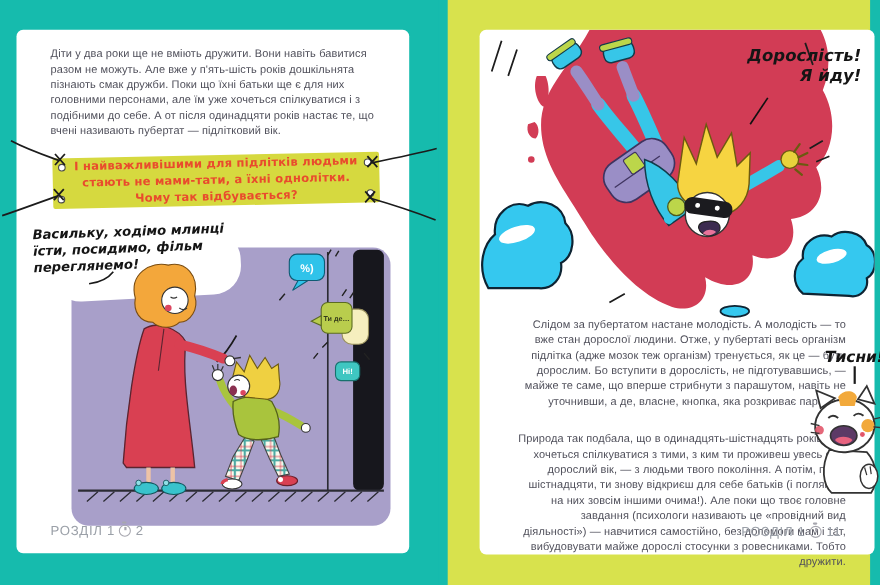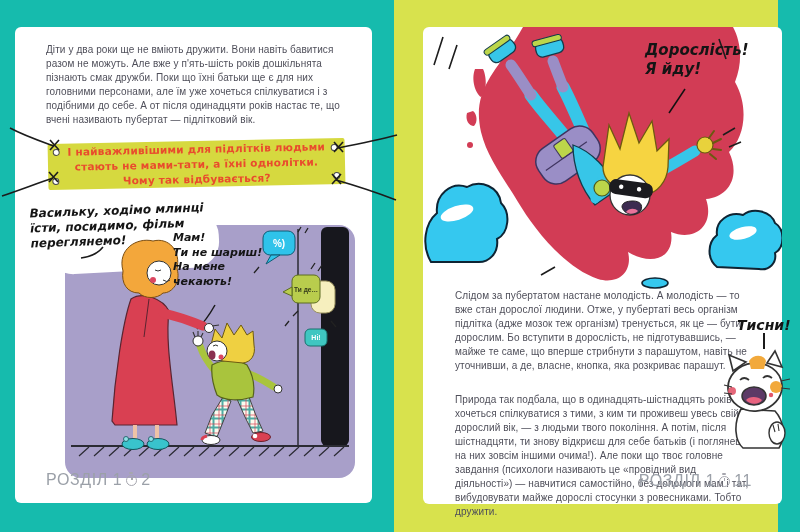--- a/index.html
+++ b/index.html
@@ -1,41 +1,41 @@
 <!DOCTYPE html>
 <html><head>
 <meta charset="utf-8">
 <style>
   html,body{margin:0;padding:0;}
   body{width:800px;height:532px;overflow:hidden;font-family:"Liberation Sans",sans-serif;}
   .canvas{position:relative;width:800px;height:532px;background:#16bbad;}
   .half{position:absolute;top:0;height:532px;}
   .half-left{left:0;width:399px;background:#16bbad;}
-  .half-right{left:394px;width:384px;background:#d8e24d;}
+  .half-right{left:407px;width:384px;background:#d8e24d;text-align:right;}
   .page{position:absolute;background:#ffffff;border-radius:6px;}
   .page-left{left:15px;top:27px;width:357px;height:476px;}
   .page-right{left:29px;top:27px;width:359px;height:477px;}
   .body-text{position:absolute;font-size:10px;line-height:14px;color:#4f4f5a;letter-spacing:0.1px;}
   .hand{font-family:"DejaVu Sans",sans-serif;font-style:italic;font-weight:700;color:#151515;}
   .prewrap{white-space:pre-line;}
   
   .banner{position:absolute;left:33px;top:114px;width:297px;height:46px;background:#d6d93f;
     transform:rotate(-1.2deg);border-radius:2px;display:flex;align-items:center;justify-content:center;}
   .banner-text{font-size:10.5px;line-height:15px;color:#e94b2d;text-align:center;padding:2px 16px;letter-spacing:0.2px;}
   .grommet{position:absolute;width:7px;height:7px;border-radius:50%;background:#fff;border:1.5px solid #4a4a4a;box-sizing:border-box;}
   .g-tl{left:5px;top:5px;} .g-tr{right:7px;top:6px;} .g-bl{left:4px;bottom:5px;} .g-br{right:5px;bottom:5px;}
   .strings{position:absolute;left:0;top:0;width:399px;height:532px;pointer-events:none;z-index:4;}
   
   .panel{position:absolute;left:50px;top:198px;width:290px;height:253px;background:#a89fc9;border-radius:16px;}
   .bubble-mask{position:absolute;left:-18px;top:-12px;width:172px;height:58px;background:#fff;border-radius:26px;transform:rotate(-3deg);}
   .panel-svg{position:absolute;left:0;top:0;}
   .mom-speech{position:absolute;left:15px;top:176px;width:200px;font-size:12px;line-height:15px;transform:rotate(-2deg);z-index:5;}
   .boy-speech{position:absolute;left:108px;top:6px;font-size:11px;line-height:14.5px;z-index:3;}
   
-  .footer{position:absolute;display:flex;align-items:center;gap:4px;font-size:16px;color:#9ba0a8;letter-spacing:0.6px;}
+  .footer{position:absolute;display:flex;align-items:center;gap:4px;font-size:12px;color:#9ba0a8;letter-spacing:0.6px;}
   .footer-left{left:31px;bottom:14px;}
   .footer-right{right:30px;bottom:14px;}
   .clock{display:inline-block;width:11px;height:11px;border:1.6px solid #a6a6ae;border-radius:50%;position:relative;box-sizing:border-box;}
   .clock::before{content:"";position:absolute;width:4px;height:2px;background:#a6a6ae;top:-4px;left:2px;border-radius:1px;}
   .clock::after{content:"";position:absolute;width:1.5px;height:3.5px;background:#a6a6ae;left:3.8px;top:1.2px;}
   
   .hero{position:absolute;left:0;top:0;}
   .title{position:absolute;right:12px;top:14px;width:125px;font-size:15px;line-height:19px;z-index:3;}
   .para1{left:32px;top:262px;width:301px;}
   .para2{left:32px;top:366px;width:301px;}
@@ -135,24 +135,20 @@
             <text x="214" y="22" font-size="10" font-weight="bold" fill="#fff" text-anchor="middle">%)</text>
             <rect x="227" y="50" width="28" height="28" rx="6" fill="#b9cd4d" stroke="#5c6c22"></rect>
             <path d="M 227,62 L 218,67 L 227,71 Z" fill="#b9cd4d" stroke="#5c6c22"></path>
             <text x="241" y="67" font-size="6.5" font-weight="bold" fill="#33391a" text-anchor="middle">Ти де…</text>
             <rect x="240" y="104" width="22" height="17" rx="5" fill="#3fc6c1" stroke="#17716d"></rect>
             <text x="251" y="115" font-size="7" font-weight="bold" fill="#fff" text-anchor="middle">Ні!</text>
             <path d="M 194,42 l -5,6 M 233,86 l -5,5 M 266,96 l 5,6 M 224,96 l -4,5 M 246,44 l 4,-6 M 253,46 l 4,-6 M 236,2 l -3,5 M 243,3 l -3,5" stroke="#222" stroke-width="1.3"></path>
           </g>
         </svg>
 
-        <div class="boy-speech hand prewrap">Мам!
-Ти не шариш!
-На мене
-чекають!</div>
       </div>
 
       <div class="footer footer-left">
         <span>РОЗДІЛ 1</span>
         <span class="clock"></span>
         <span>2</span>
       </div>
     </div>
 
     <svg class="strings" viewBox="0 0 399 532">

